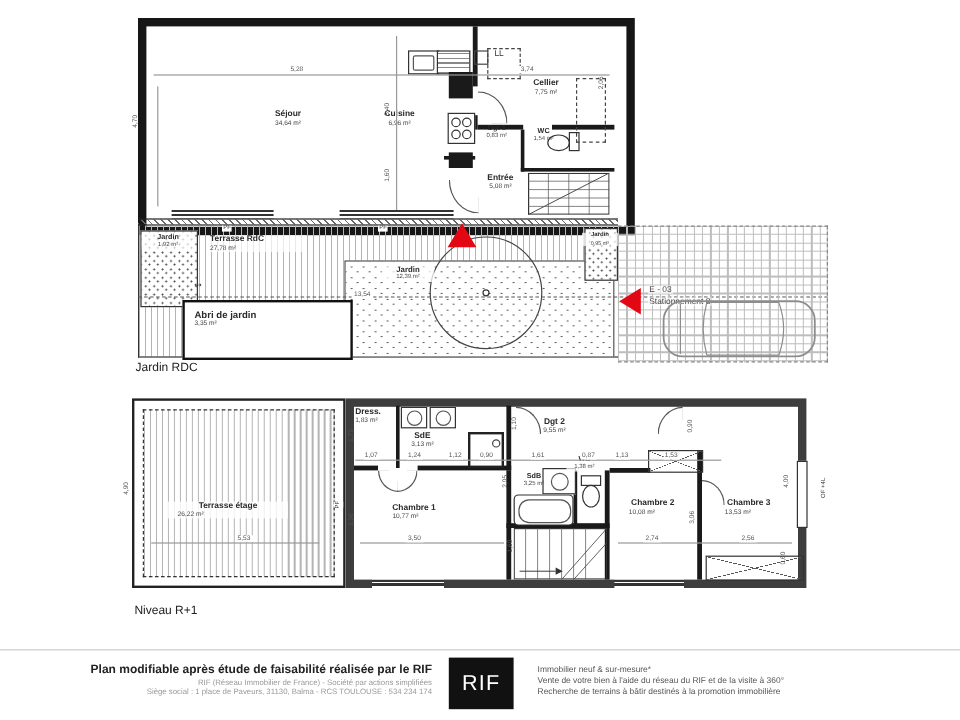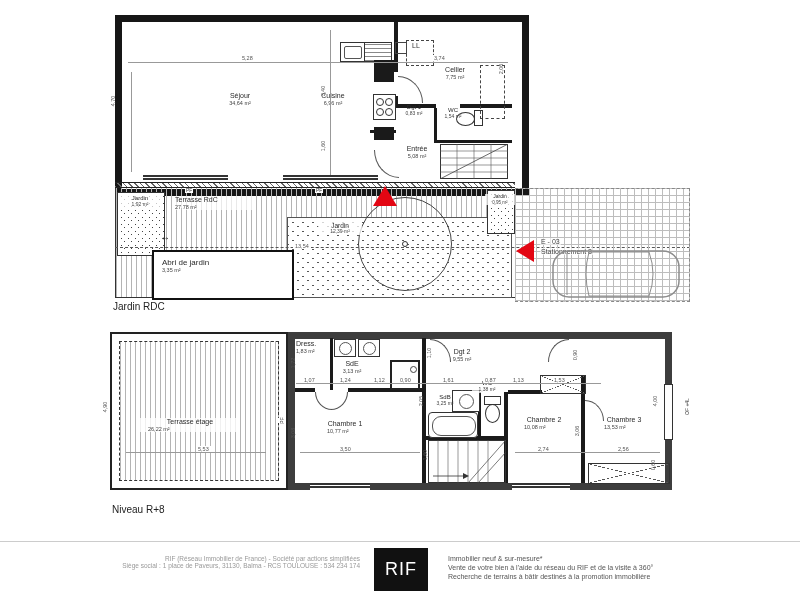--- a/index.html
+++ b/index.html
@@ -1,21 +1,21 @@
 <!DOCTYPE html>
 <html><head>
 <meta charset="utf-8">
 <style>
   html,body{margin:0;padding:0;background:#fff;}
   #stage{position:relative;width:800px;height:600px;background:#fff;overflow:hidden;
          font-family:"Liberation Sans", sans-serif;color:#222;}
   .abs{position:absolute;}
   .wall{position:absolute;background:#1a1a1a;}
   .room{position:absolute;text-align:center;line-height:1.15;white-space:nowrap;}
-  .room .n{font-size:7px;color:#2a2a2a;}
+  .room .n{font-size:7px;color:#2a2a2a;font-weight:bold;}
   .room .a{font-size:5.5px;color:#444;}
   .dim{position:absolute;font-size:5.5px;color:#555;white-space:nowrap;}
   .dimv{display:inline-block;transform:rotate(-90deg);}
   .dline{position:absolute;background:#999;}
   .lvl{position:absolute;font-size:10px;color:#222;}
   .tiny{position:absolute;font-size:5px;color:#333;background:#fff;padding:0 1px;line-height:1;}
   .stripesV{background-image:repeating-linear-gradient(90deg,#b4b4b4 0 1px,transparent 1px 5px);}
   .speckle{background-image:radial-gradient(circle,#555 0.7px,transparent 0.9px),
                             radial-gradient(circle,#555 0.7px,transparent 0.9px);
            background-size:10px 9px,10px 9px;background-position:0 0,5px 4px;}
@@ -295,25 +295,26 @@
   <span class="dim" style="left:570px;top:352px;"><span class="dimv">0,90</span></span>
   <span class="dim" style="left:288px;top:430px;"><span class="dimv">3,08</span></span>
   <span class="dim" style="left:338px;top:446px;background:#fff;padding:0 2px;">3,50</span>
   <span class="dim" style="left:572px;top:428px;"><span class="dimv">3,06</span></span>
   <span class="dim" style="left:536px;top:446px;background:#fff;padding:0 2px;">2,74</span>
   <span class="dim" style="left:616px;top:446px;background:#fff;padding:0 2px;">2,56</span>
   <span class="dim" style="left:650px;top:398px;"><span class="dimv">4,00</span></span>
   <span class="dim" style="left:420px;top:452px;"><span class="dimv">1,60</span></span>
   <span class="dim" style="left:648px;top:462px;"><span class="dimv">0,60</span></span>
 
-  <div class="lvl" style="left:112px;top:504px;">Niveau R+8</div>
+  <div class="lvl" style="left:112px;top:504px;">Niveau R+1</div>
 
   <div class="abs" style="left:0;top:541px;width:800px;height:1px;background:#ccc;"></div>
 
   <div class="abs" style="left:60px;top:553px;width:300px;text-align:right;">
+    <div style="font-size:10px;font-weight:bold;color:#222;">Plan modifiable après étude de faisabilité réalisée par le RIF</div>
     <div style="font-size:6.5px;color:#999;margin-top:2px;">RIF (Réseau Immobilier de France) - Société par actions simplifiées</div>
     <div style="font-size:6.5px;color:#999;">Siège social : 1 place de Paveurs, 31130, Balma - RCS TOULOUSE : 534 234 174</div>
   </div>
 
   <div class="abs" style="left:374px;top:548px;width:54px;height:43px;background:#111;color:#fff;display:flex;align-items:center;justify-content:center;">
     <span style="font-size:18px;font-weight:normal;letter-spacing:1px;">RIF</span>
   </div>
 
   <div class="abs" style="left:448px;top:555px;width:330px;">
     <div style="font-size:7px;color:#555;">Immobilier neuf &amp; sur-mesure*</div>

